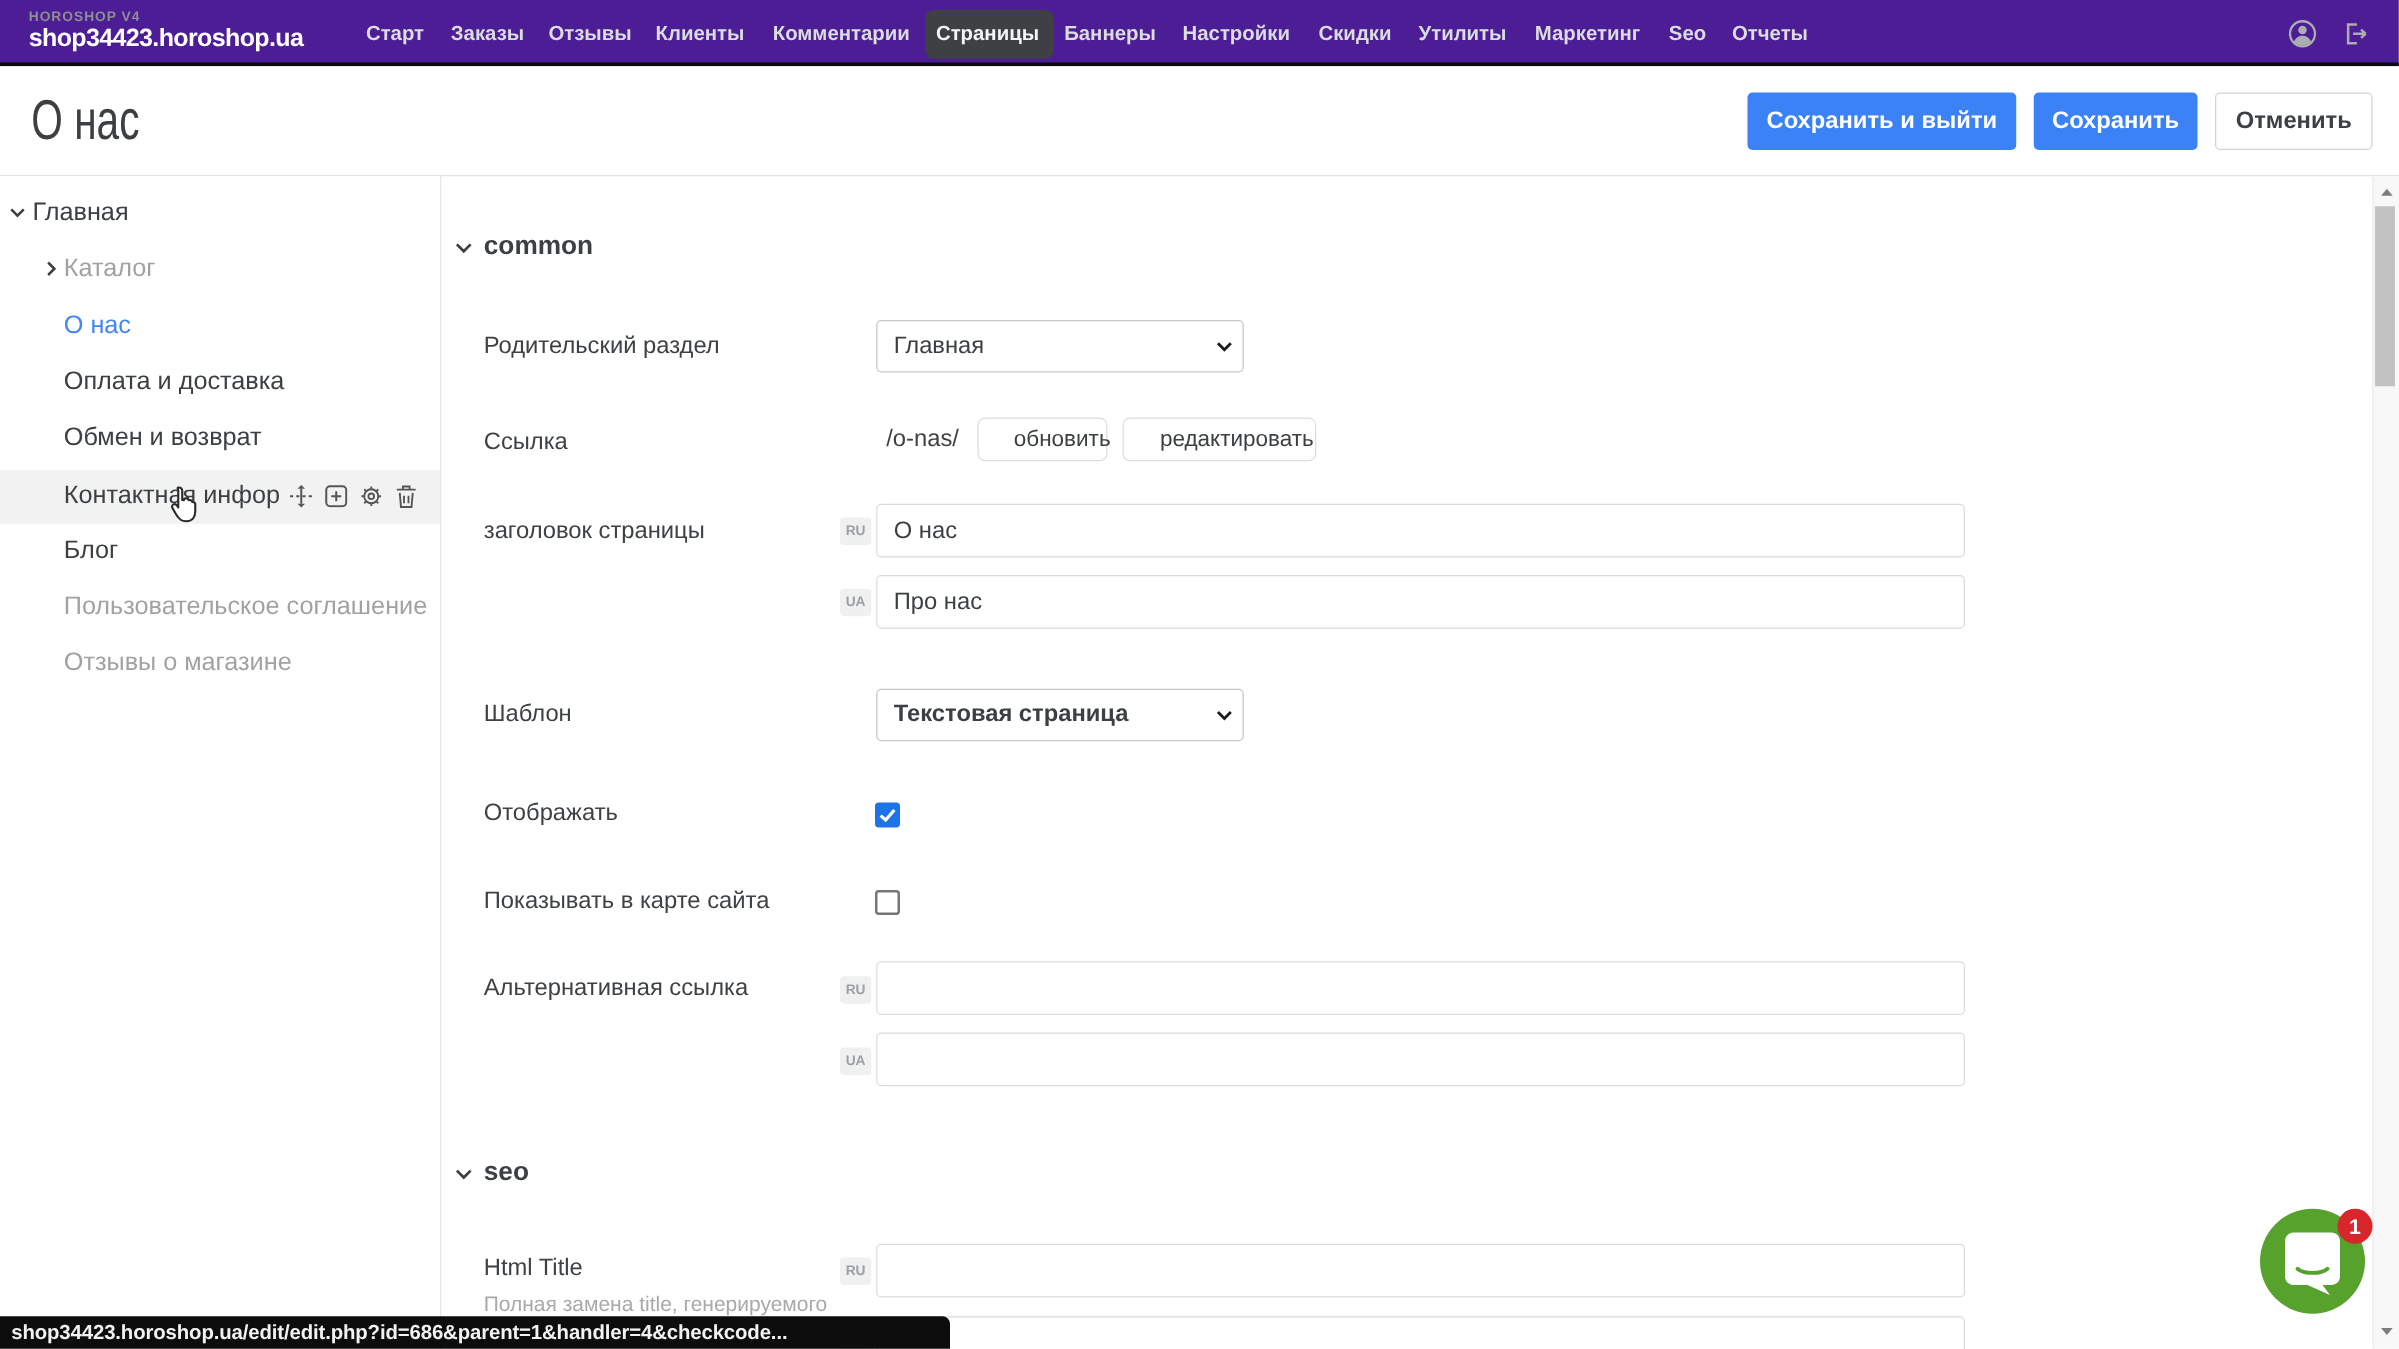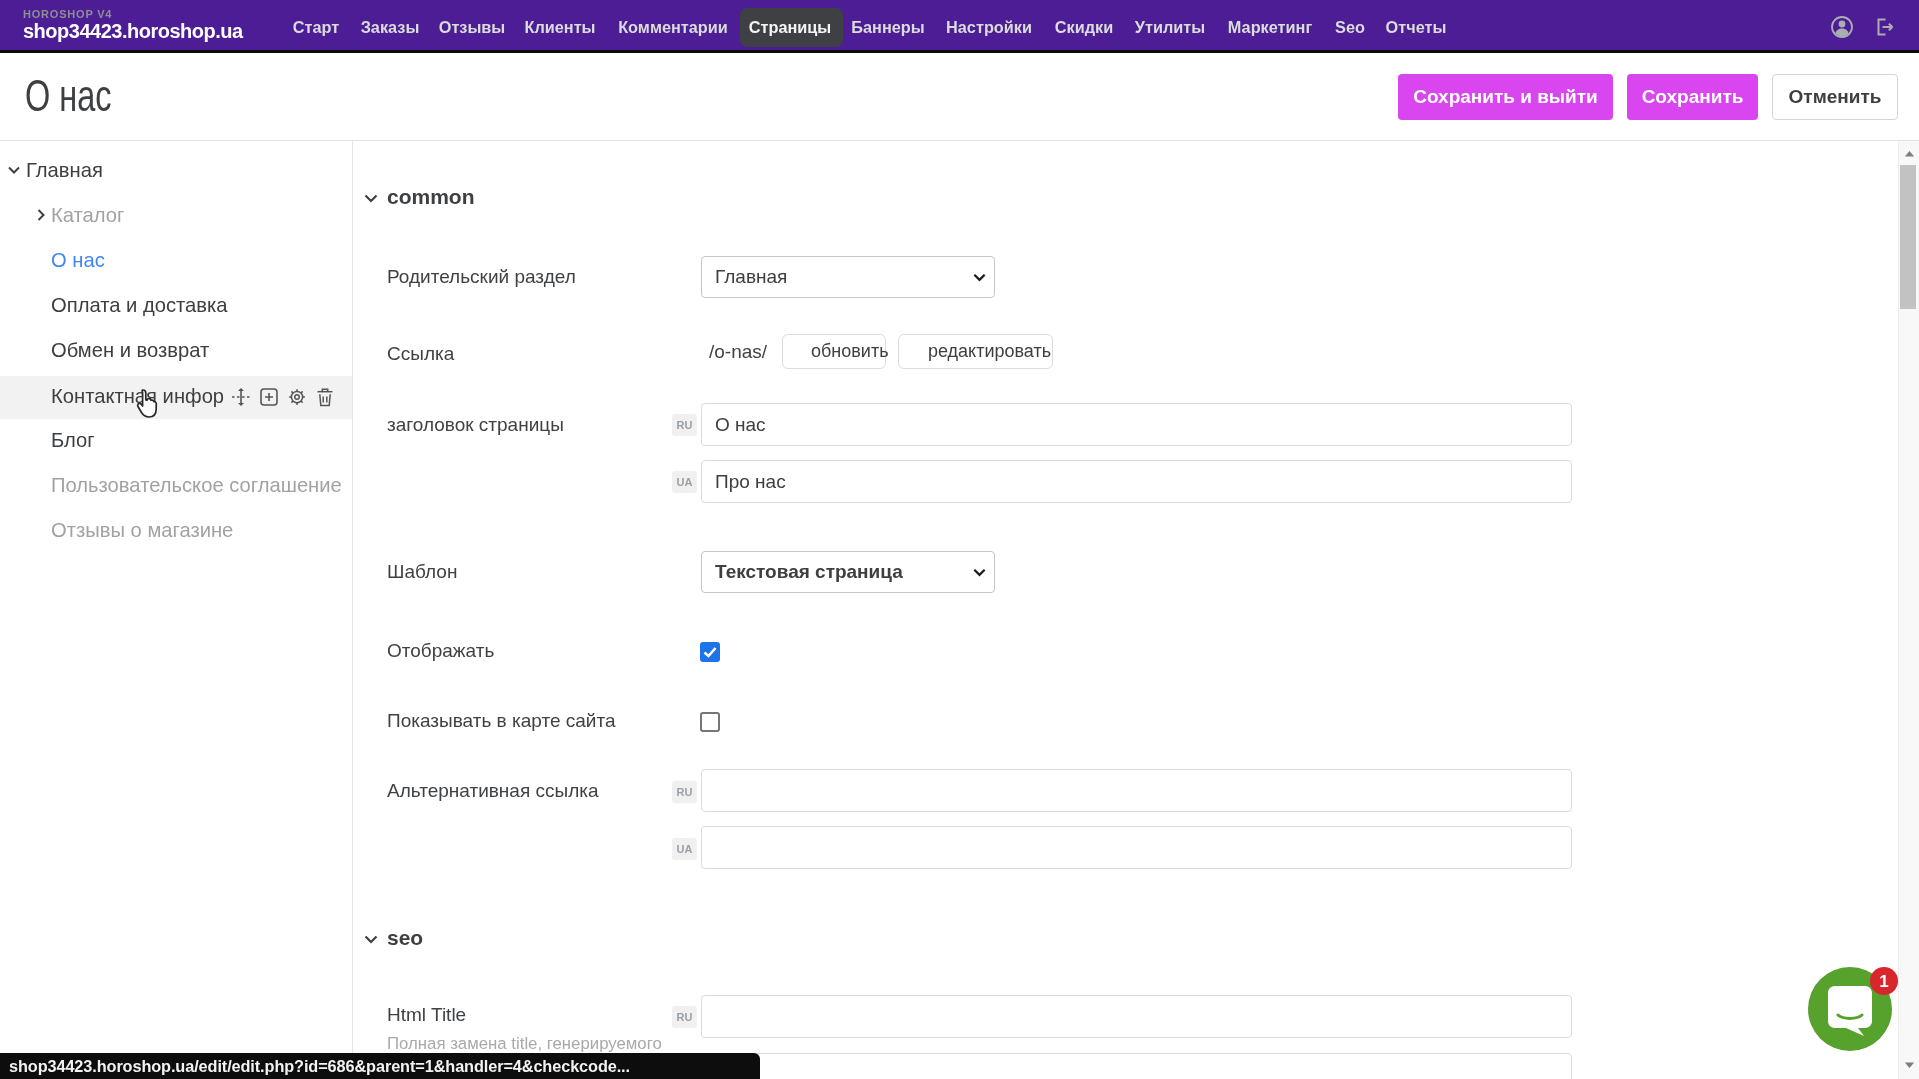--- a/index.html
+++ b/index.html
@@ -16,21 +16,21 @@
   .nav-item { position:absolute; top:0; height:67px; line-height:55px;
     color:#dadcdd; font-size:16.3px; font-weight:bold; white-space:nowrap; transform:translateX(-50%); }
   .nav-hl { position:absolute; left:740px; top:8px; width:103px; height:39px;
     background:#3e4044; border-radius:7px; }
   .topicon { position:absolute; top:15px; width:24px; height:24px; }
 
   
   .pagehead { position:absolute; left:0; top:53px; width:1919px; height:88px;
     background:#fff; border-bottom:1px solid #e2e2e2; }
   .pagetitle { position:absolute; left:25px; top:18px; font-size:32.5px; color:#3c4043; transform:scaleY(1.38); transform-origin:left top; }
-  .btn-blue { position:absolute; top:21px; height:46px; background:#d946ef; border-radius:4px;
+  .btn-blue { position:absolute; top:21px; height:46px; background:#3b82f6; border-radius:4px;
     color:#fff; font-size:19px; font-weight:bold; text-align:center; line-height:46px; }
   .btn-white { position:absolute; top:21px; height:46px; background:#fff; border:1px solid #d4d4d4;
     border-radius:4px; color:#3c4043; font-size:19px; font-weight:bold; text-align:center; line-height:44px; }
 
   
   .sidebar { position:absolute; left:0; top:141px; width:353px; height:938px;
     border-right:1px solid #e5e5e5; background:#fff; }
   .tree-item { position:absolute; font-size:20.2px; color:#3c4043; white-space:nowrap; }
   .grey { color:#a2a2a2; }
   .blue { color:#4285f4; }

